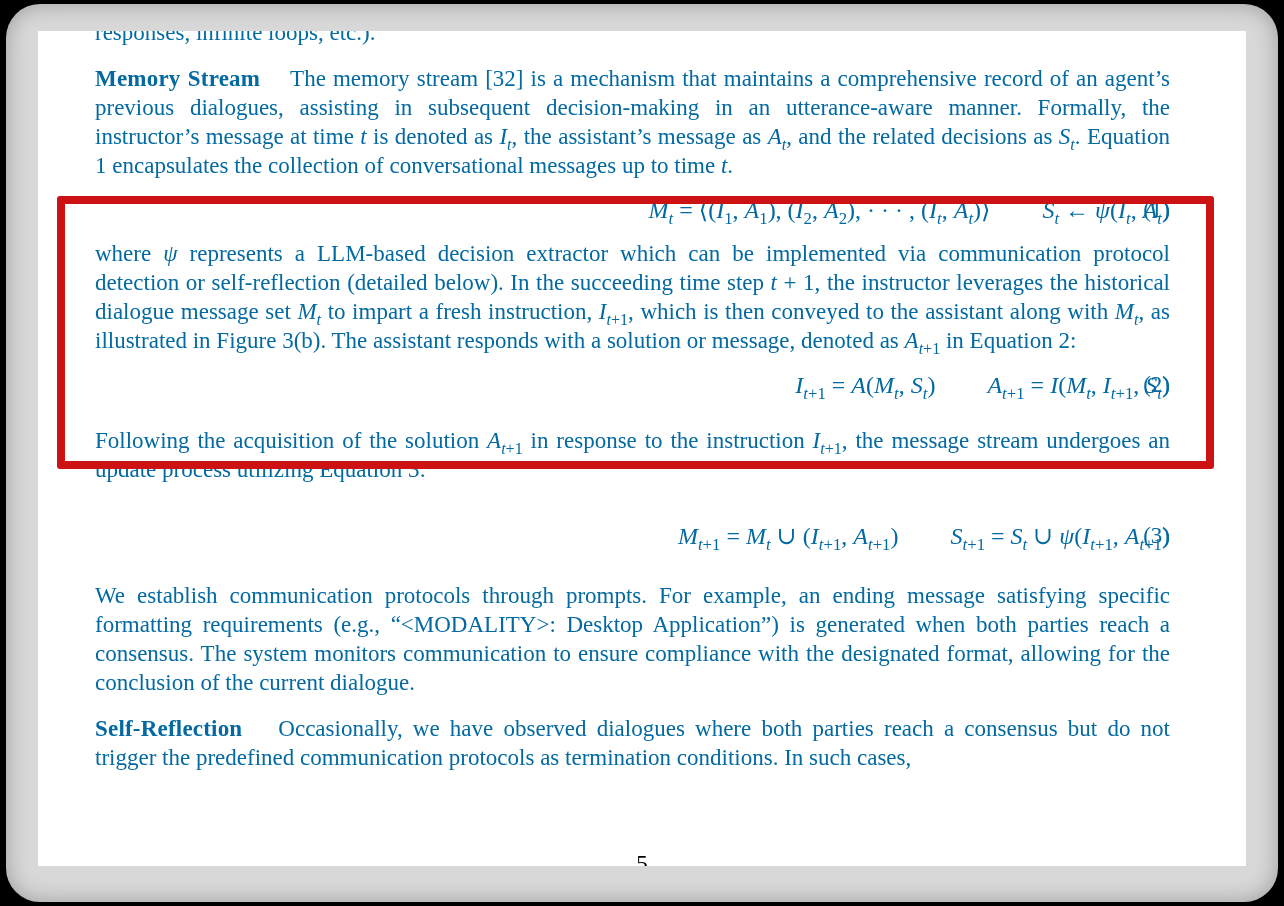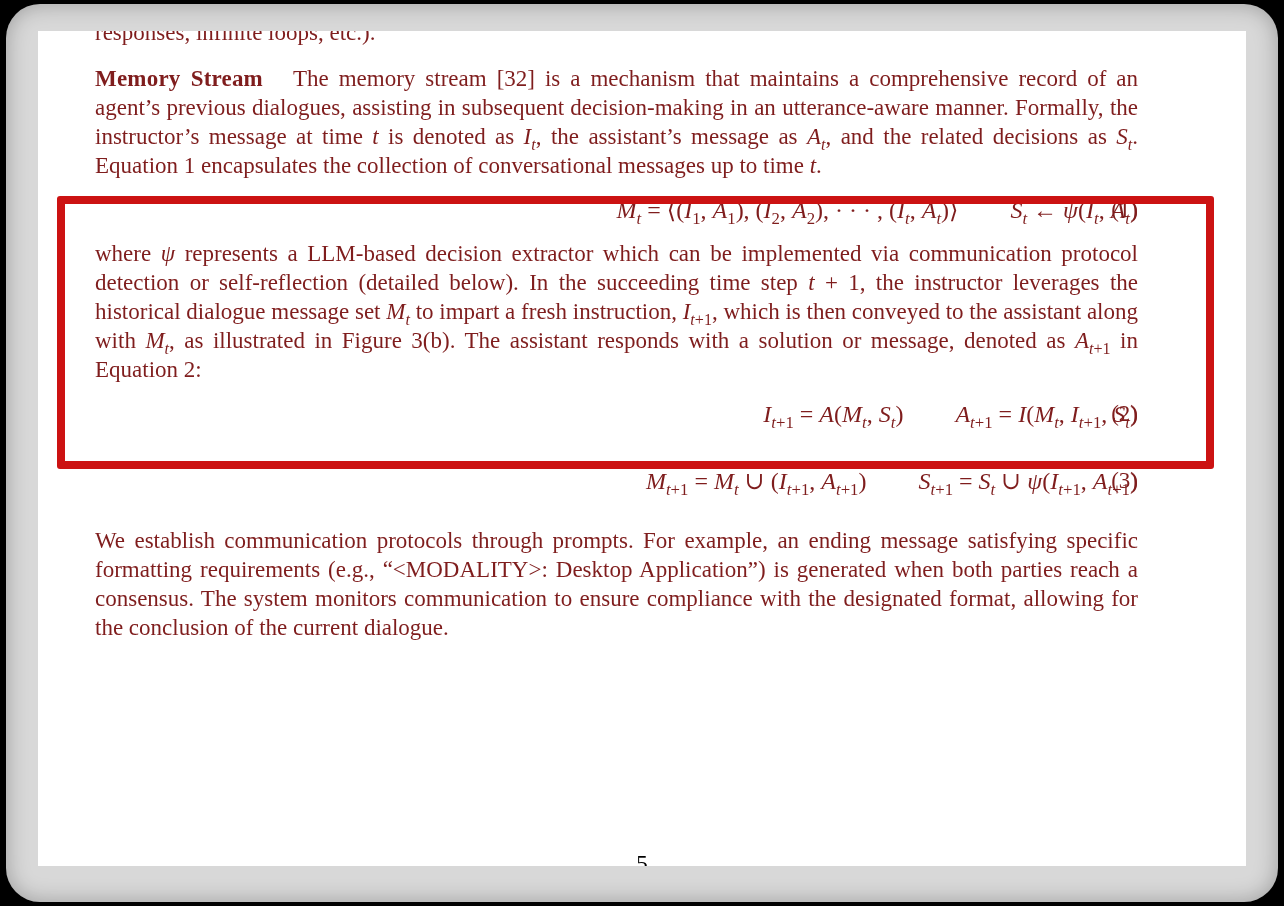--- a/index.html
+++ b/index.html
@@ -19,24 +19,24 @@
   }
   .pdf-page {
     position: absolute;
     left: 38px; top: 31px;
     width: 1208px; height: 835px;
     background: #ffffff;
     overflow: hidden;
   }
   .content {
     position: relative;
-    padding: 0 108px 0 57px;
+    padding: 0 76px 0 57px;
     font-size: 23px;
     line-height: 29px;
-    color: #7f1d1d;
+    color: #0369a1;
     text-align: justify;
   }
   .clipped-line {
     margin-top: -13px;
     text-align: left;
   }
   .para { margin: 17px 0 0 0; font-family: Liberation Serif, serif; }
   .para b { letter-spacing: 0.2px; }
   .label-gap { display: inline-block; width: 30px; }
   sub { font-size: 70%; line-height: 0; }
@@ -91,27 +91,31 @@
         <span class="eq-num">(1)</span>
       </div>
 
       <div class="para" style="margin-top:14px">where <i>ψ</i> represents a LLM-based decision extractor which can be implemented via communication protocol detection or self-reflection (detailed below). In the succeeding time step <i>t</i> + 1, the instructor leverages the historical dialogue message set <i>M</i><sub><i>t</i></sub> to impart a fresh instruction, <i>I</i><sub><i>t</i>+1</sub>, which is then conveyed to the assistant along with <i>M</i><sub><i>t</i></sub>, as illustrated in Figure 3(b). The assistant responds with a solution or message, denoted as <i>A</i><sub><i>t</i>+1</sub> in Equation 2:</div>
 
       <div class="equation">
         <span><i>I</i><sub><i>t</i>+1</sub> = <i>A</i>(<i>M</i><sub><i>t</i></sub>, <i>S</i><sub><i>t</i></sub>)</span><span class="eq-gap"></span><span><i>A</i><sub><i>t</i>+1</sub> = <i>I</i>(<i>M</i><sub><i>t</i></sub>, <i>I</i><sub><i>t</i>+1</sub>, <i>S</i><sub><i>t</i></sub>)</span>
         <span class="eq-num">(2)</span>
       </div>
 
+      <div class="para" style="margin-top:26px">Following the acquisition of the solution <i>A</i><sub><i>t</i>+1</sub> in response to the instruction <i>I</i><sub><i>t</i>+1</sub>, the message stream undergoes an update process utilizing Equation 3:</div>
 
       <div class="equation" style="margin-top:37px">
         <span><i>M</i><sub><i>t</i>+1</sub> = <i>M</i><sub><i>t</i></sub> ∪ (<i>I</i><sub><i>t</i>+1</sub>, <i>A</i><sub><i>t</i>+1</sub>)</span><span class="eq-gap"></span><span><i>S</i><sub><i>t</i>+1</sub> = <i>S</i><sub><i>t</i></sub> ∪ <i>ψ</i>(<i>I</i><sub><i>t</i>+1</sub>, <i>A</i><sub><i>t</i>+1</sub>)</span>
         <span class="eq-num">(3)</span>
       </div>
 
       <div class="para" style="margin-top:30px">We establish communication protocols through prompts. For example, an ending message satisfying specific formatting requirements (e.g., “&lt;MODALITY&gt;: Desktop Application”) is generated when both parties reach a consensus. The system monitors communication to ensure compliance with the designated format, allowing for the conclusion of the current dialogue.</div>
 
+      <div class="para">
+        <b>Self-Reflection</b><span class="label-gap" style="width:36px"></span><span>Occasionally, we have observed dialogues where both parties reach a consensus but do not trigger the predefined communication protocols as termination conditions. In such cases,</span>
+      </div>
 
     </div>
     <div class="page-number">5</div>
   </div>
 
   <div class="red-annotation" style="border-color: rgb(204, 18, 18);"></div>
 </div>
 
 </body></html>

